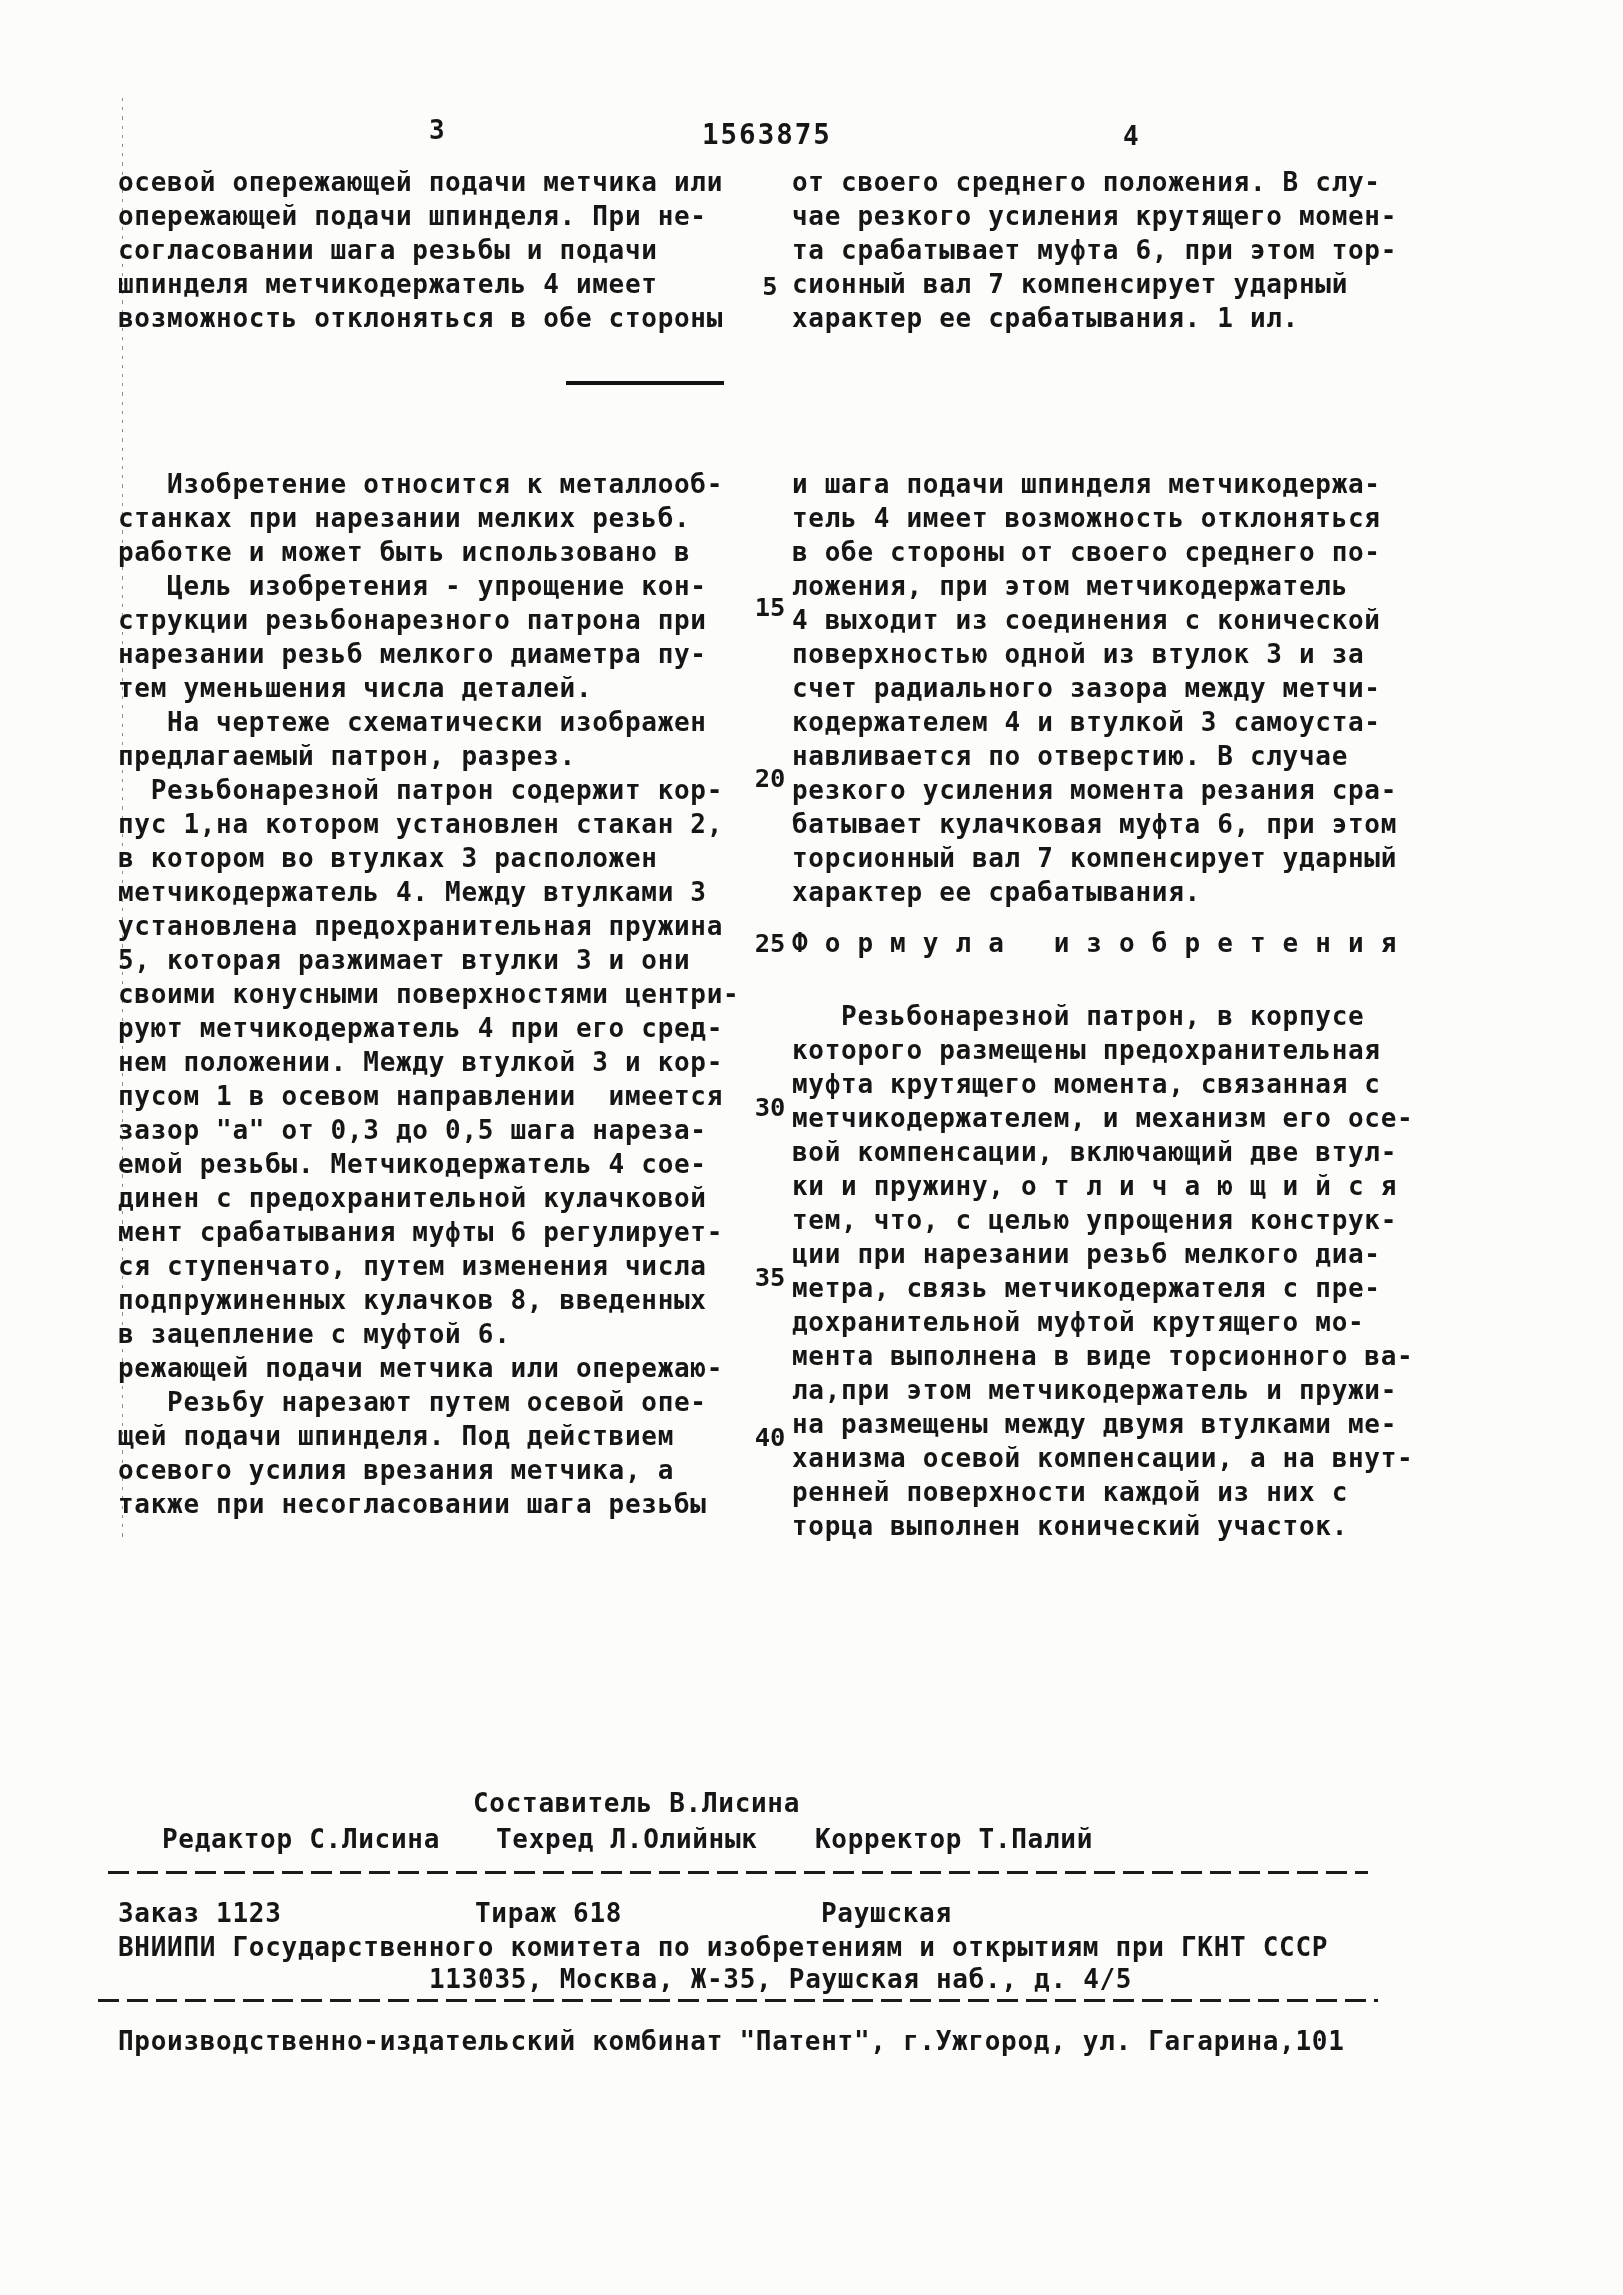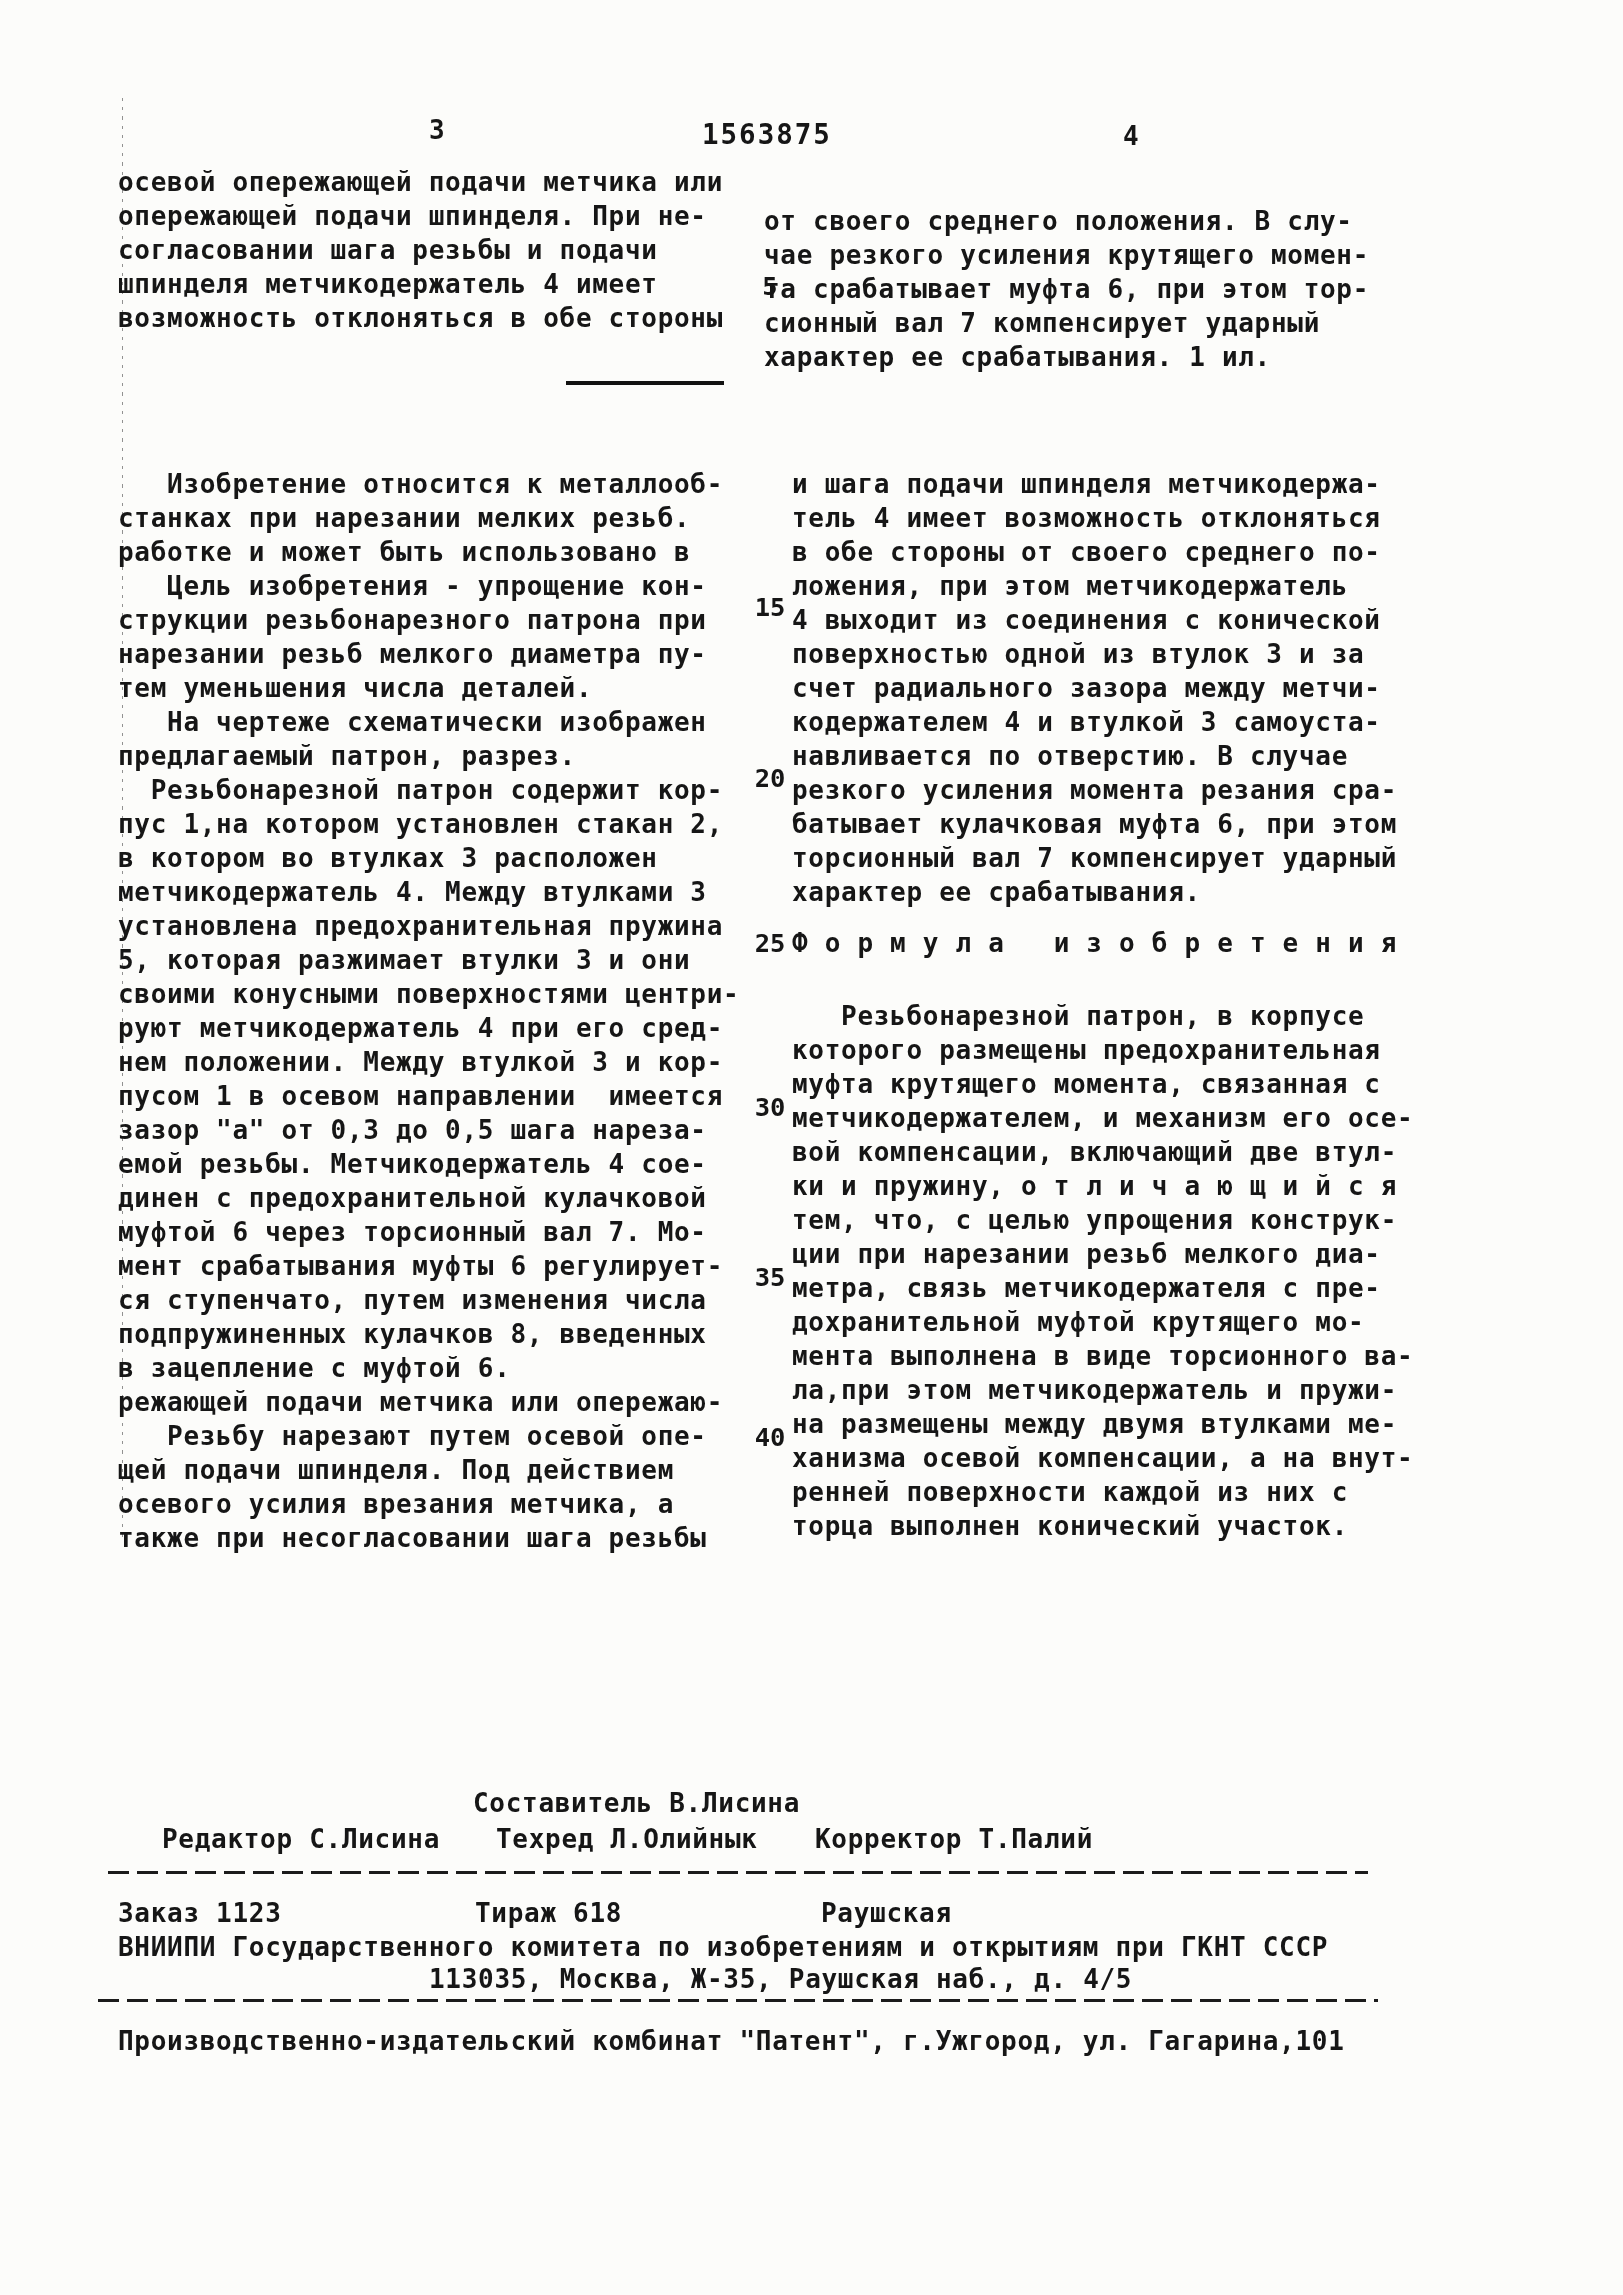--- a/index.html
+++ b/index.html
@@ -10,21 +10,21 @@
     background:#fcfcfa;
     font-family:"DejaVu Sans Mono","Liberation Mono",monospace;
     font-weight:700;
     color:#161616;
     overflow:hidden;
   }
   .tl{white-space:pre;}
   .col{position:absolute;font-size:26px;line-height:34px;letter-spacing:0.7px;}
   .col div{white-space:pre;}
   .abstract-left{left:118px;top:165px;}
-  .abstract-right{left:764px;top:165px;margin-top:39px;}
+  .abstract-right{left:792px;top:165px;}
   .body-left{left:118px;top:467px;}
   .body-right{left:792px;top:467px;}
   .formula-heading{margin:17px 0 39px 0;}
   .hdr{position:absolute;font-size:26px;line-height:34px;}
   .h-left{left:429px;top:113px;}
   .h-num{left:702px;top:117px;font-size:27.5px;letter-spacing:2px;}
   .h-right{left:1123px;top:119px;}
   .divider{position:absolute;left:566px;top:381px;width:158px;height:3.9px;background:#121212;}
   .mn{position:absolute;left:745px;width:50px;text-align:center;font-size:25.5px;line-height:31px;}
   .mn-0{top:271px;}
@@ -98,21 +98,20 @@
       <div>метчикодержатель 4. Между втулками 3</div>
       <div>установлена предохранительная пружина</div>
       <div>5, которая разжимает втулки 3 и они</div>
       <div>своими конусными поверхностями центри-</div>
       <div>руют метчикодержатель 4 при его сред-</div>
       <div>нем положении. Между втулкой 3 и кор-</div>
       <div>пусом 1 в осевом направлении  имеется</div>
       <div>зазор "а" от 0,3 до 0,5 шага нареза-</div>
       <div>емой резьбы. Метчикодержатель 4 сое-</div>
       <div>динен с предохранительной кулачковой</div>
-      <div>муфтой 6 через торсионный вал 7. Мо-</div>
       <div>мент срабатывания муфты 6 регулирует-</div>
       <div>ся ступенчато, путем изменения числа</div>
       <div>подпружиненных кулачков 8, введенных</div>
       <div>в зацепление с муфтой 6.</div>
       <div>режающей подачи метчика или опережаю-</div>
       <div>   Резьбу нарезают путем осевой опе-</div>
       <div>щей подачи шпинделя. Под действием</div>
       <div>осевого усилия врезания метчика, а</div>
       <div>также при несогласовании шага резьбы</div>
     </div>

